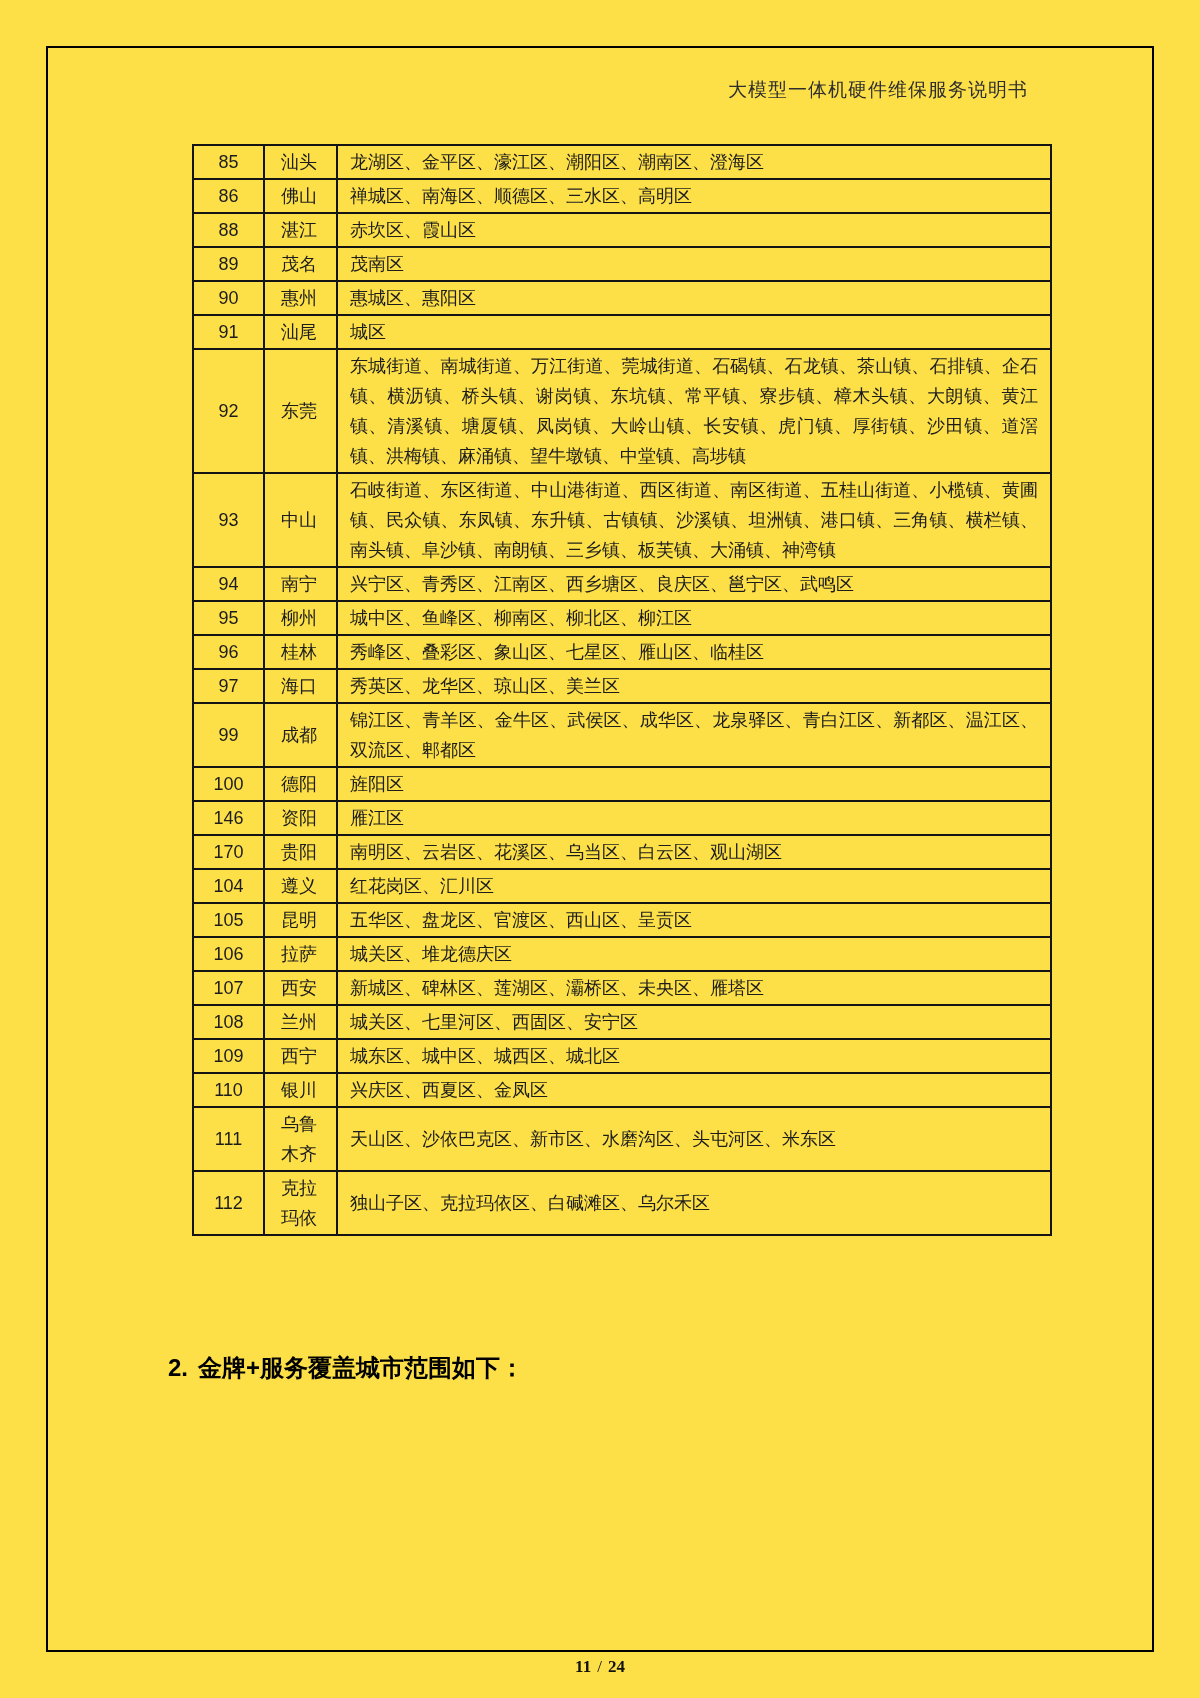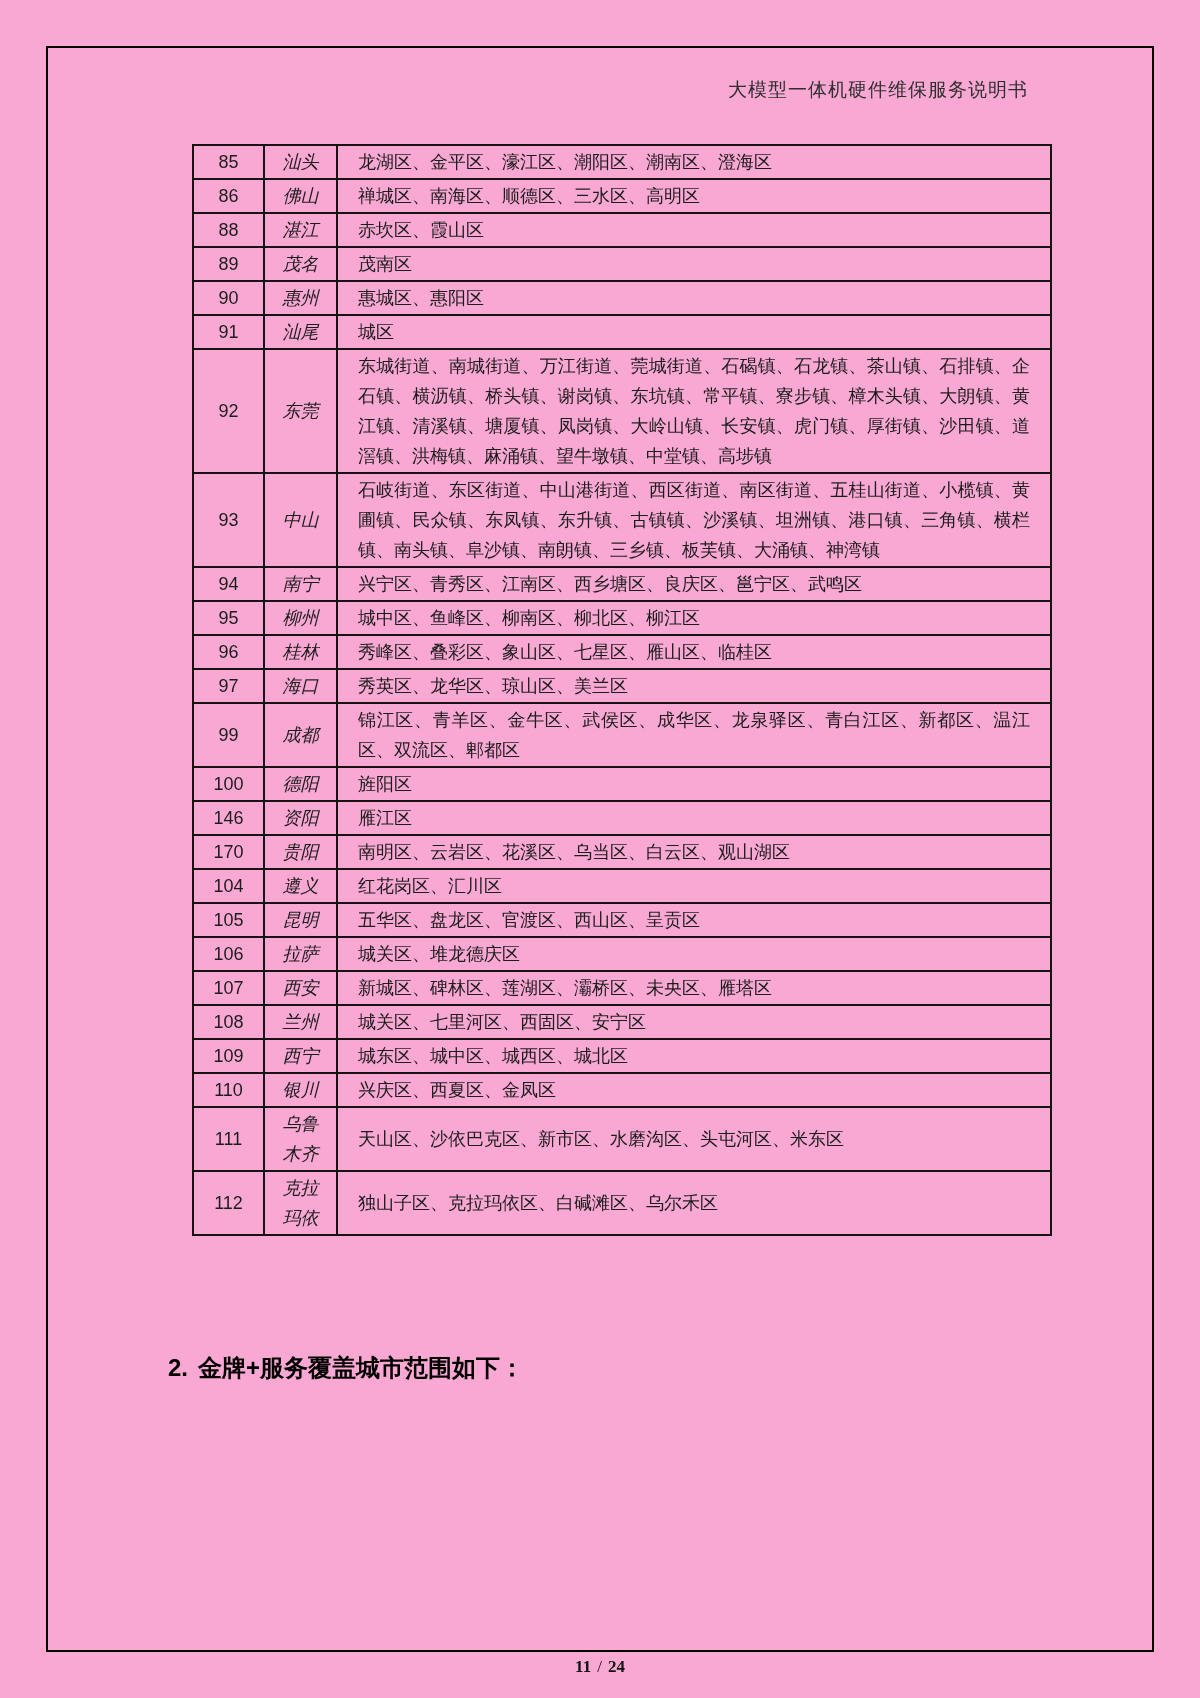--- a/index.html
+++ b/index.html
@@ -4,21 +4,21 @@
 <style>
   html, body {
     margin: 0;
     padding: 0;
     background: #ffffff;
   }
   .page {
     position: relative;
     width: 1200px;
     height: 1698px;
-    background: #f9a8d4;
+    background: #fde047;
     font-family: "Liberation Sans", sans-serif;
     color: #1f1f1f;
     overflow: hidden;
   }
   .page-frame {
     position: absolute;
     left: 46px;
     top: 46px;
     width: 1108px;
     height: 1606px;
@@ -55,29 +55,28 @@
     line-height: 30px;
     box-sizing: border-box;
   }
   .coverage-table td.no {
     text-align: center;
     height: 32px;
     padding: 1px 2px;
     margin-top: 36px;
   }
   .coverage-table td.city {
-    text-align: center;
+    text-align: left;
     padding: 1px 16px;
     word-break: break-all;
-    font-style: italic;
   }
   .coverage-table td.districts {
     text-align: justify;
     text-align-last: left;
-    padding: 1px 20px;
+    padding: 1px 12px;
   }
   .section-heading {
     position: absolute;
     left: 168px;
     top: 1352px;
     font-size: 24px;
     font-weight: bold;
     color: #000000;
     white-space: nowrap;
   }

